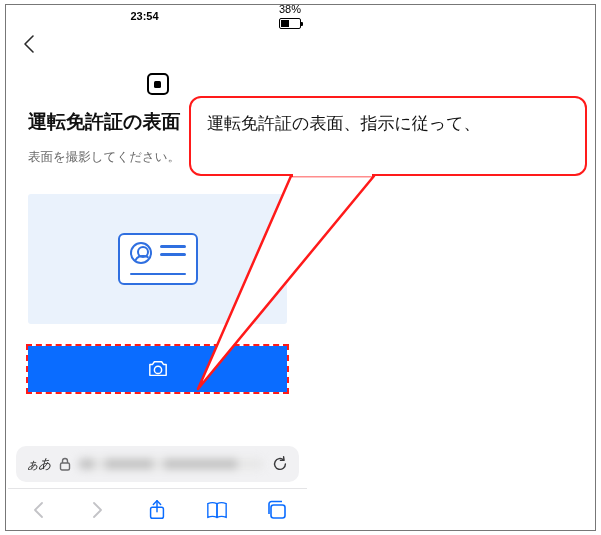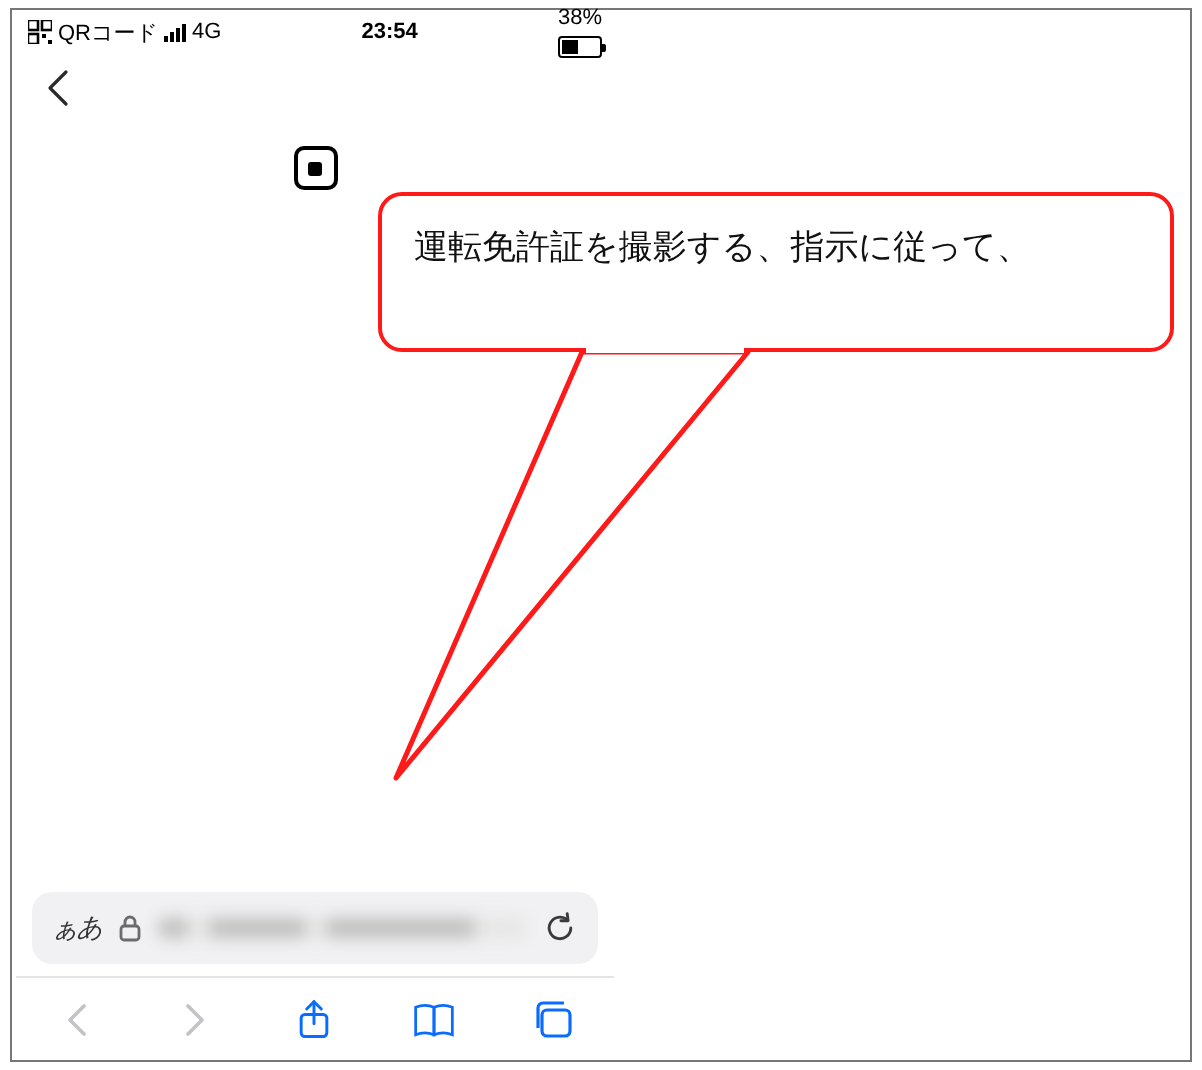--- a/index.html
+++ b/index.html
@@ -124,37 +124,20 @@
   }
 </style>
 </head>
 <body>
 
 <div class="canvas">
 
   <div class="phone">
 
     <div class="status">
-      <div class="sb-left">
-        <svg width="12" height="12" viewBox="0 0 12 12">
-          <rect x="0" y="0" width="5" height="5" fill="none" stroke="#000" stroke-width="1.3"></rect>
-          <rect x="7" y="0" width="5" height="5" fill="none" stroke="#000" stroke-width="1.3"></rect>
-          <rect x="0" y="7" width="5" height="5" fill="none" stroke="#000" stroke-width="1.3"></rect>
-          <rect x="7" y="7" width="2" height="2" fill="#000"></rect>
-          <rect x="10" y="10" width="2" height="2" fill="#000"></rect>
-        </svg>
-        <span>QRコード</span>
-        <span class="bars">
-            <span></span>
-            <span></span>
-            <span></span>
-            <span></span>
-          </span>
-        <span>4G</span>
-      </div>
       <div class="sb-center">23:54</div>
       <div class="sb-right">
         <span>38%</span>
         <span class="battery">
             <span class="fill"></span>
           </span>
       </div>
     </div>
 
     <div class="nav">
@@ -164,20 +147,44 @@
         </svg>
       </span>
     </div>
 
     <div class="logo-row">
       <div class="sq-logo">
           <div class="inner"></div>
         </div>
     </div>
 
+    <div class="content">
+      <div class="title">運転免許証の表面</div>
+      <div class="subtitle">表面を撮影してください。</div>
+
+      <div class="illus">
+        <div class="id-card">
+          <div class="head"></div>
+          <div class="line l1"></div>
+          <div class="line l2"></div>
+          <div class="line lb"></div>
+        </div>
+      </div>
+
+      <div class="capture-wrap">
+        <div class="capture-btn">
+          <svg width="22" height="20" viewBox="0 0 24 22">
+            <path d="M3 6 h3 l2 -3 h8 l2 3 h3 v12 h-18 z" fill="none" stroke="#fff" stroke-width="1.6" stroke-linejoin="round"></path>
+            <circle cx="12" cy="12" r="4" fill="none" stroke="#fff" stroke-width="1.6"></circle>
+          </svg>
+        </div>
+        <div class="dash-frame"></div>
+      </div>
+
+    </div>
 
     <div class="url-bar">
       <span class="aa">ぁあ</span>
       <svg width="12" height="14" viewBox="0 0 12 14">
         <rect x="1.5" y="6" width="9" height="7" rx="1.5" fill="none" stroke="#6b6b6e" stroke-width="1.4"></rect>
         <path d="M3.5 6 V4 a2.5 2.5 0 0 1 5 0 V6" fill="none" stroke="#6b6b6e" stroke-width="1.4"></path>
       </svg>
       <div class="addr"></div>
       <svg width="18" height="18" viewBox="0 0 20 20">
         <path d="M16 10 a6 6 0 1 1 -2 -4.5" fill="none" stroke="#3a3a3c" stroke-width="1.6" stroke-linecap="round"></path>
@@ -213,20 +220,20 @@
         <svg width="22" height="20" viewBox="0 0 22 20">
           <rect x="5" y="5" width="14" height="13" rx="2.5" fill="none" stroke="currentColor" stroke-width="1.6"></rect>
           <path d="M3 14 V4 a2.5 2.5 0 0 1 2.5 -2.5 H16" fill="none" stroke="currentColor" stroke-width="1.6"></path>
         </svg>
       </div>
     </div>
 
   </div>
 
   <div class="callout">
-    <div>運転免許証を撮影する、指示に従って、</div>
+    <div>運転免許証の表面、指示に従って、</div>
   </div>
   <svg class="callout-tail" width="601" height="535" style="left:0;top:0">
     <path d="M 285 171 L 368 171 L 192 384 Z" fill="#fff" stroke="#ff1a1a" stroke-width="2.5" stroke-linejoin="round"></path>
     <line x1="287" y1="169.5" x2="366" y2="169.5" stroke="#fff" stroke-width="4"></line>
   </svg>
 
 </div>
 
 </body></html>

